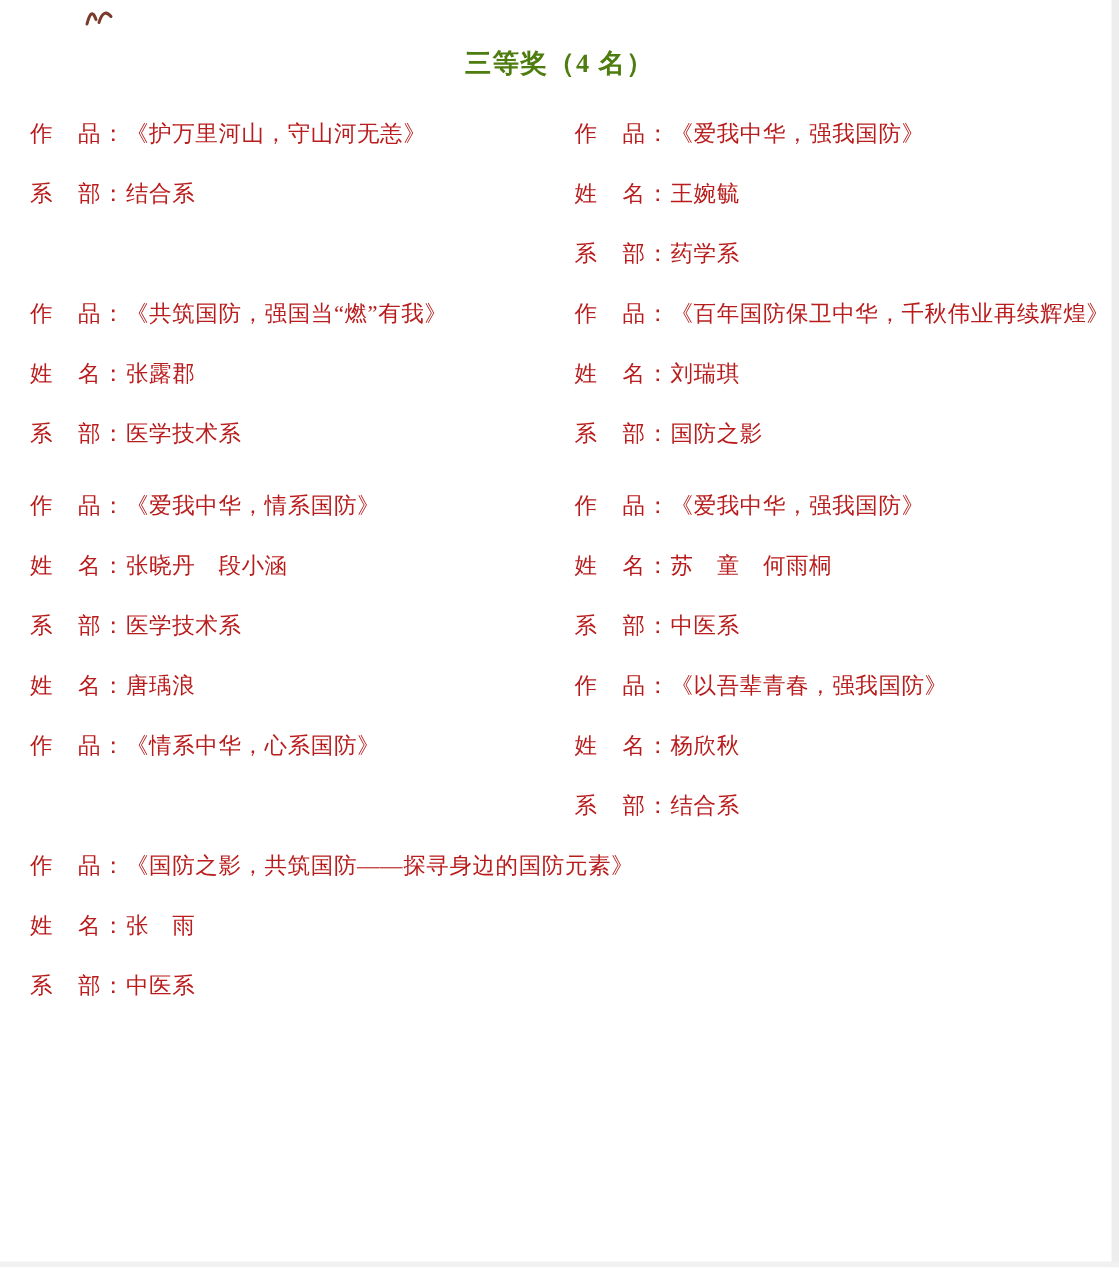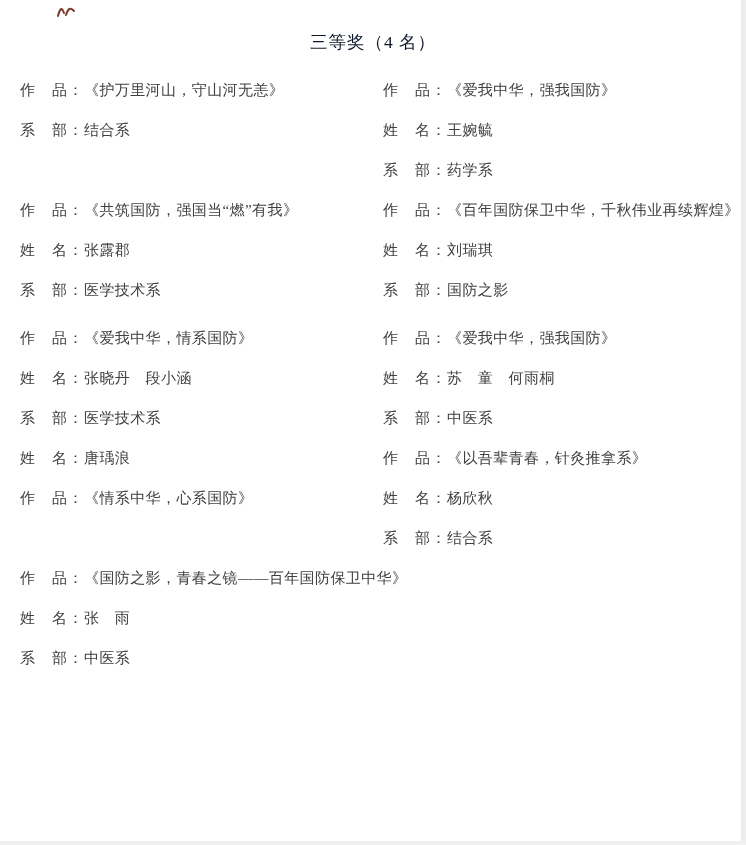--- a/index.html
+++ b/index.html
@@ -24,41 +24,41 @@
   }
   .hand-mark {
     position: absolute; left: 55px; top: 1px;
     width: 22px; height: 19px;
   }
   .section-title {
     height: 40px;
     line-height: 40px;
     text-align: center;
     font-size: 17.5px;
-    font-weight: normal;
-    color: #0f172a;
+    font-weight: bold;
+    color: #4d7c0f;
     letter-spacing: 1px;
   }
   .title-1 { margin-top: 22px; }
   .title-2 { margin-top: 50px; }
   .entries {
     display: grid;
     grid-template-columns: 363px 1fr;
     padding-left: 20px;
     margin-top: 8px;
   }
   .entry { }
   .entry.span2 { grid-column: 1 / span 2; }
   .line {
     height: 40px;
     line-height: 40px;
     font-size: 15px;
     white-space: nowrap;
     letter-spacing: 0.4px;
-    color: #404040;
+    color: #b91c1c;
   }
   .lbl { letter-spacing: 1px; }
   .val { }
 </style>
 </head>
 <body>
 
 <div class="page">
 
   <svg class="hand-mark" viewBox="0 0 22 19">
@@ -110,27 +110,27 @@
         <div class="line"><span class="lbl">姓　名：</span><span class="val">苏　童　何雨桐</span></div>
         <div class="line"><span class="lbl">系　部：</span><span class="val">中医系</span></div>
       </div>
 
       <div class="entry">
         <div class="line"><span class="lbl">姓　名：</span><span class="val">唐瑀浪</span></div>
         <div class="line"><span class="lbl">作　品：</span><span class="val">《情系中华，心系国防》</span></div>
       </div>
 
       <div class="entry">
-        <div class="line"><span class="lbl">作　品：</span><span class="val">《以吾辈青春，针灸推拿系》</span></div>
+        <div class="line"><span class="lbl">作　品：</span><span class="val">《以吾辈青春，强我国防》</span></div>
         <div class="line"><span class="lbl">姓　名：</span><span class="val">杨欣秋</span></div>
         <div class="line"><span class="lbl">系　部：</span><span class="val">结合系</span></div>
       </div>
 
       <div class="entry span2">
-        <div class="line"><span class="lbl">作　品：</span><span class="val">《国防之影，青春之镜——百年国防保卫中华》</span></div>
+        <div class="line"><span class="lbl">作　品：</span><span class="val">《国防之影，共筑国防——探寻身边的国防元素》</span></div>
         <div class="line"><span class="lbl">姓　名：</span><span class="val">张　雨</span></div>
         <div class="line"><span class="lbl">系　部：</span><span class="val">中医系</span></div>
       </div>
 
     </div>
   </div>
 
   <div class="edge-right"></div>
   <div class="edge-bottom"></div>
 </div>

